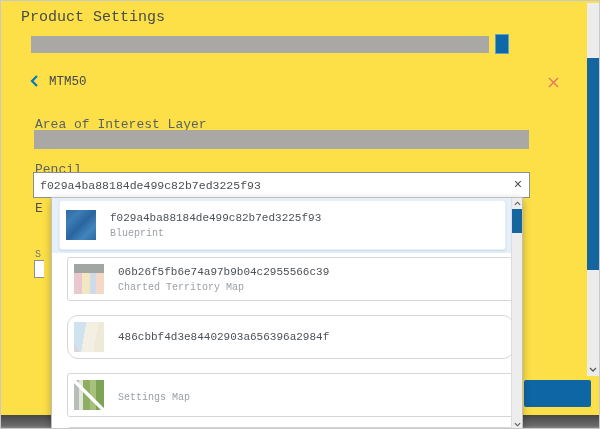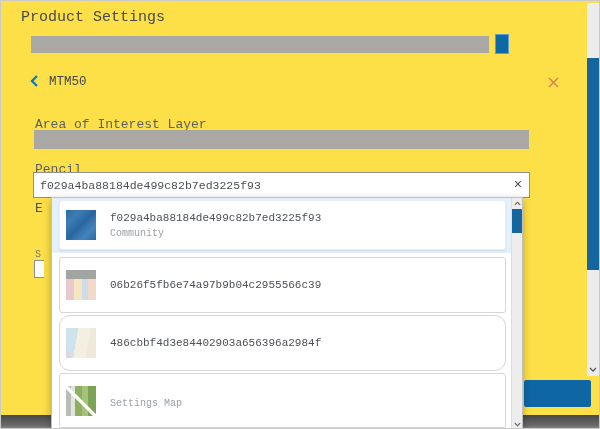--- a/index.html
+++ b/index.html
@@ -38,21 +38,21 @@
   .frag-box{position:absolute;left:33px;top:259px;width:10px;height:18px;border:1px solid #8f8f8f;border-right:none;background:#fff;}
   
   .dropdown{
     position:absolute;left:50px;top:196px;width:472px;height:233px;
     background:#fff;border:1px solid #c0c0c0;border-bottom:none;
     box-shadow:0 3px 8px rgba(0,0,0,.28);z-index:5;overflow:hidden;
   }
   .dd-list{position:absolute;left:0;top:0;right:11px;bottom:0;}
   .dd-row-selected{position:absolute;left:0;top:0;width:100%;height:55px;background:#e5f0fb;}
   .dd-card{
-    position:absolute;left:7px;width:447px;height:56px;background:#fff;
+    position:absolute;left:15px;width:447px;height:44px;background:#fff;
     border:1px solid #d7d7d7;border-radius:3px;display:flex;align-items:center;cursor:pointer;
   }
   .dd-card.inset{left:7px;top:2px;height:50px;border-color:#e8eef5;box-shadow:0 1px 2px rgba(80,110,140,.18);}
   .dd-card .thumb{width:30px;height:30px;margin-left:6px;flex:none;}
   .dd-card .txt{margin-left:14px;min-width:0;}
   .dd-card .id{font-size:11px;color:#4b5055;white-space:nowrap;}
   .dd-card .nm{font-size:10px;color:#9ba1a6;margin-top:4px;white-space:nowrap;}
   .thumb-blueprint{background:linear-gradient(135deg,#2c6aa3 0%,#3d7db6 25%,#2a659e 50%,#4284bc 75%,#2c6aa3 100%);}
   .thumb-charted{background:
     linear-gradient(180deg,#a2a6a3 0%,#a2a6a3 30%,rgba(0,0,0,0) 30%),
@@ -123,29 +123,30 @@
   <div class="bottom-bar"></div>
 
   <div class="dropdown">
     <div class="dd-list">
 
       <div class="dd-row-selected">
         <div class="dd-card inset">
           <div class="thumb thumb-blueprint"></div>
           <div class="txt">
             <div class="id">f029a4ba88184de499c82b7ed3225f93</div>
-            <div class="nm">Community</div>
+            <div class="nm">Blueprint</div>
           </div>
         </div>
       </div>
 
       <div class="dd-card" style="top:59px;">
         <div class="thumb thumb-charted"></div>
         <div class="txt">
           <div class="id">06b26f5fb6e74a97b9b04c2955566c39</div>
+          <div class="nm">Charted Territory Map</div>
         </div>
       </div>
 
       <div class="dd-card" style="top:117px;border-radius:11px;">
         <div class="thumb thumb-pencil"></div>
         <div class="txt">
           <div class="id">486cbbf4d3e84402903a656396a2984f</div>
         </div>
       </div>
 

